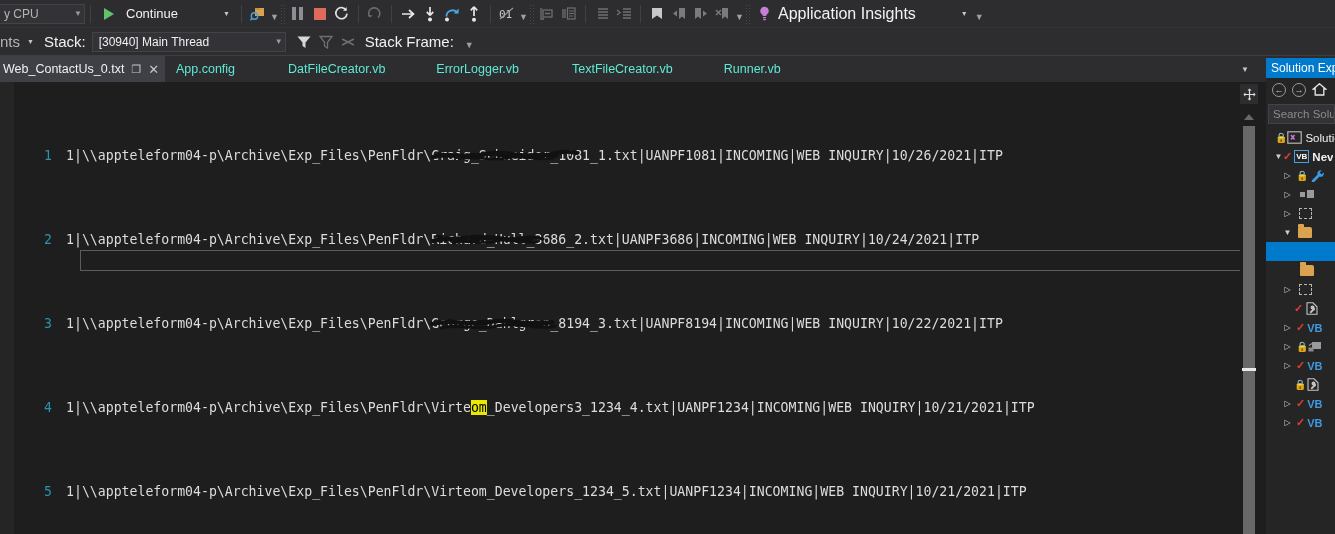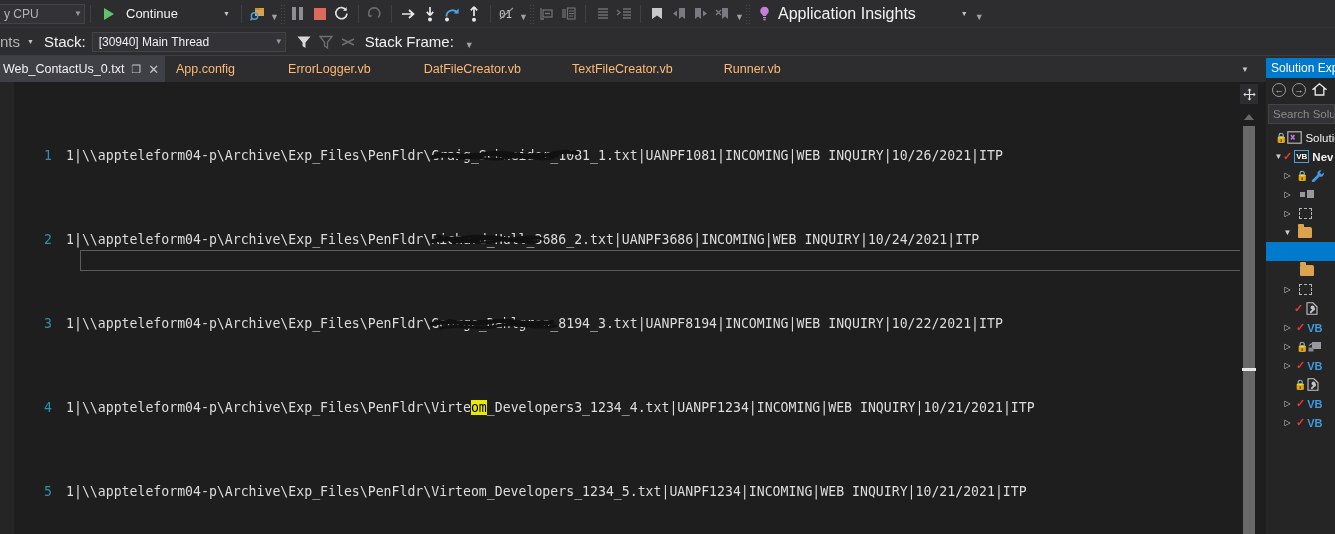--- a/index.html
+++ b/index.html
@@ -68,21 +68,21 @@
   .tabstrip{
     height:26px;background:#2d2d30;display:flex;align-items:stretch;
     position:relative;box-sizing:border-box;
   }
   .tab{
     display:flex;align-items:center;gap:7px;
     padding:0 3px;font-size:12.5px;color:#f1f1f1;white-space:nowrap;
     box-sizing:border-box;
   }
   .tab.active{background:#3f3f46;}
-  .tab.inactive{color:#fdba74;}
+  .tab.inactive{color:#5eead4;}
   .tab .pin{color:#c5c5c5;font-size:11px;}
   .tab .x{color:#c5c5c5;font-size:13px;line-height:1;}
   .tabstrip .spacer{flex:1;}
   .tab-dd{
     width:20px;display:flex;align-items:center;justify-content:center;
     color:#c5c5c5;font-size:8px;
   }
 
   
   .editor{
@@ -389,25 +389,25 @@
 
   <div class="tabstrip">
     <div class="tab active" style="width:165px;">
       <span>Web_ContactUs_0.txt</span>
       <span class="pin">❐</span>
       <span class="x">✕</span>
     </div>
     <div class="tab inactive" style="padding-left:11px;padding-right:50px;">
       <span>App.config</span>
     </div>
+    <div class="tab inactive" style="padding-right:48px;">
+      <span>DatFileCreator.vb</span>
+    </div>
     <div class="tab inactive" style="padding-right:50px;">
       <span>ErrorLogger.vb</span>
-    </div>
-    <div class="tab inactive" style="padding-right:48px;">
-      <span>DatFileCreator.vb</span>
     </div>
     <div class="tab inactive" style="padding-right:48px;">
       <span>TextFileCreator.vb</span>
     </div>
     <div class="tab inactive">
       <span>Runner.vb</span>
     </div>
     <div class="spacer"></div>
     <div class="tab-dd" style="margin-right:80px;">▼</div>
   </div>

